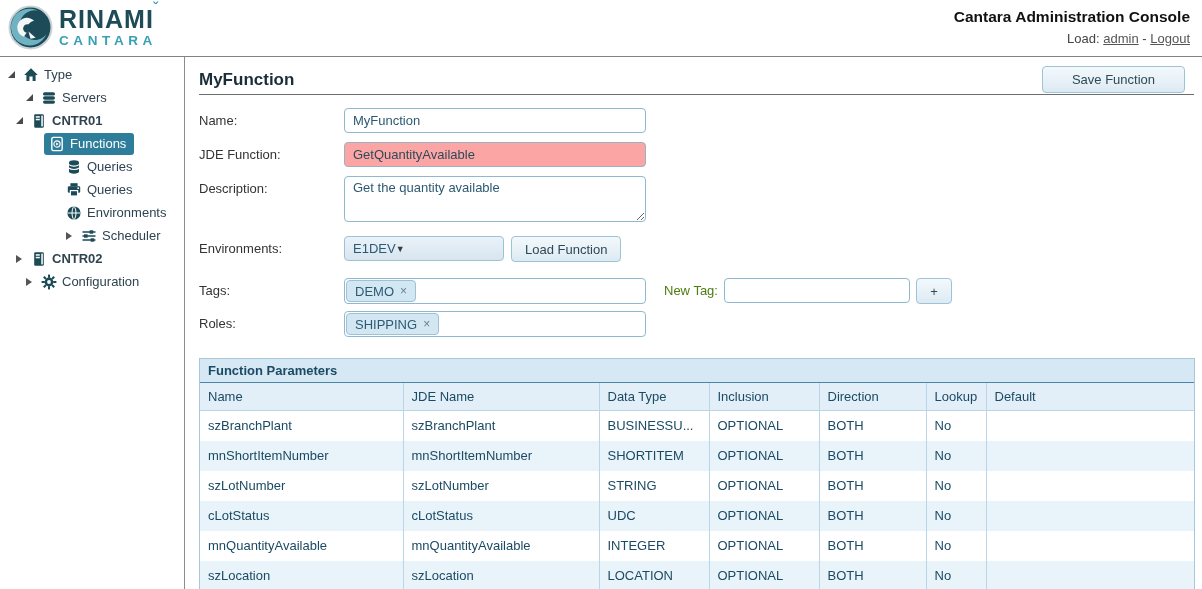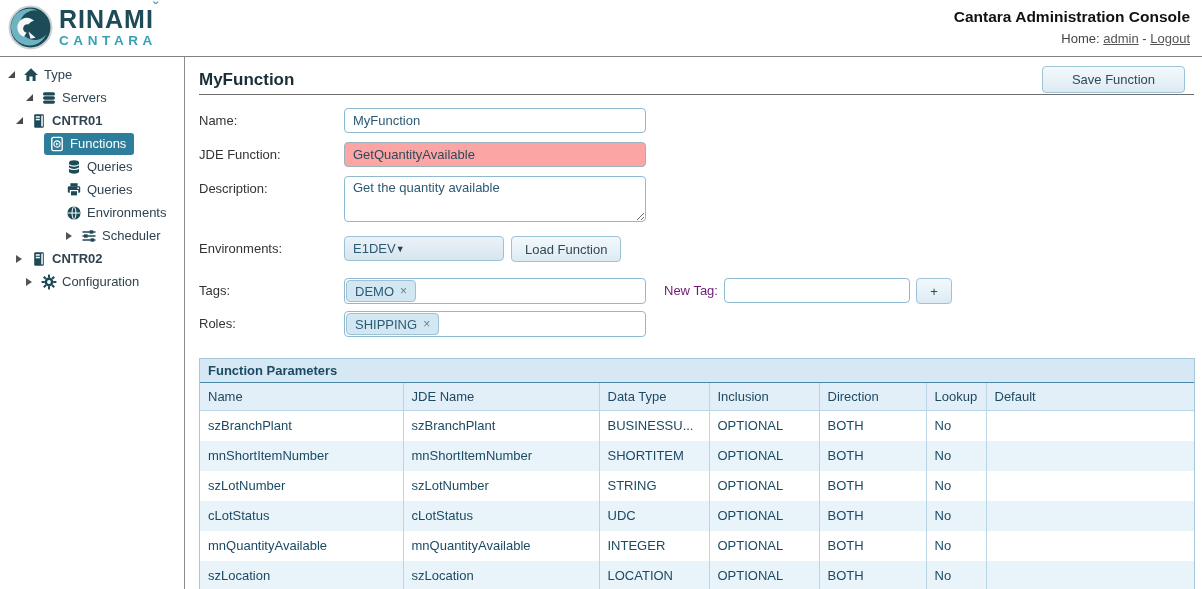--- a/index.html
+++ b/index.html
@@ -61,21 +61,21 @@
   .selectbox { width:160px; height:25px; border:1px solid #9dc2d6; border-radius:4px;
                background:linear-gradient(#eaf2f8,#d7e5ef); display:flex; align-items:center;
                padding:0 8px; font-size:13px; color:#2d5a73; cursor:pointer; }
   .selectbox .arrow { font-size:9px; color:#3a3a3a; }
   .btn-load { padding:4px 13px; margin-left:7px; height:26px; }
   .chipbox { width:302px; height:26px; border:1px solid #8fb9d0; border-radius:4px;
              background:#fff; display:flex; align-items:center; padding:1px; }
   .chip { background:#d3e7f3; border:1px solid #9dc2d6; border-radius:4px; height:22px;
           display:inline-flex; align-items:center; padding:0 8px; font-size:13px; color:#2d5a73; }
   .chip .x { margin-left:6px; color:#66808d; font-size:12px; cursor:pointer; }
-  .newtag-label { font-size:13px; color:#701a75; margin-left:18px; padding-top:5px; }
+  .newtag-label { font-size:13px; color:#4d7c0f; margin-left:18px; padding-top:5px; }
   .newtag-input { width:186px; margin-left:6px; }
   .btn-add { width:36px; height:26px; margin-left:6px; }
   .row-env { margin-top:14px; margin-bottom:16px; }
   .row-tags { margin-bottom:7px; }
 
   
   .ptable-wrap { margin-top:21px; width:996px; border:1px solid #a6c8dc; }
   .pcaption { background:#d5e8f4; border-bottom:1px solid #4a86a8; padding:4px 8px;
               font-size:13px; font-weight:bold; color:#1b4a63; }
   table.ptable { width:100%; border-collapse:collapse; table-layout:fixed; }
@@ -103,21 +103,21 @@
     <div class="brand-text">
       <div class="brand-line1">
         <span>RINAMI</span><span class="brand-caron">ˇ</span>
       </div>
       <div class="brand-line2">CANTARA</div>
     </div>
   </div>
   <div class="header-right">
     <div class="console-title">Cantara Administration Console</div>
     <div class="user-line">
-      <span>Home:</span>
+      <span>Load:</span>
       <a>admin</a>
       <span>-</span>
       <a>Logout</a>
     </div>
   </div>
 </div>
 
 <div class="content">
 
   <div class="sidebar">

